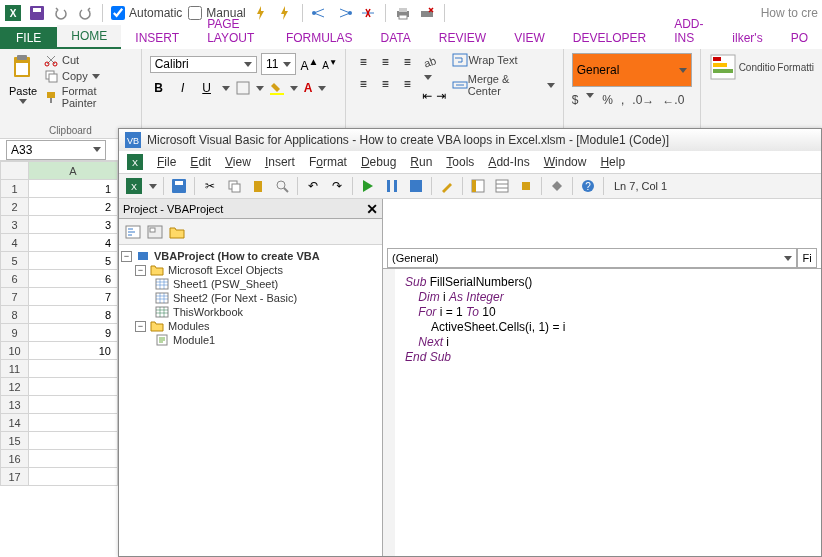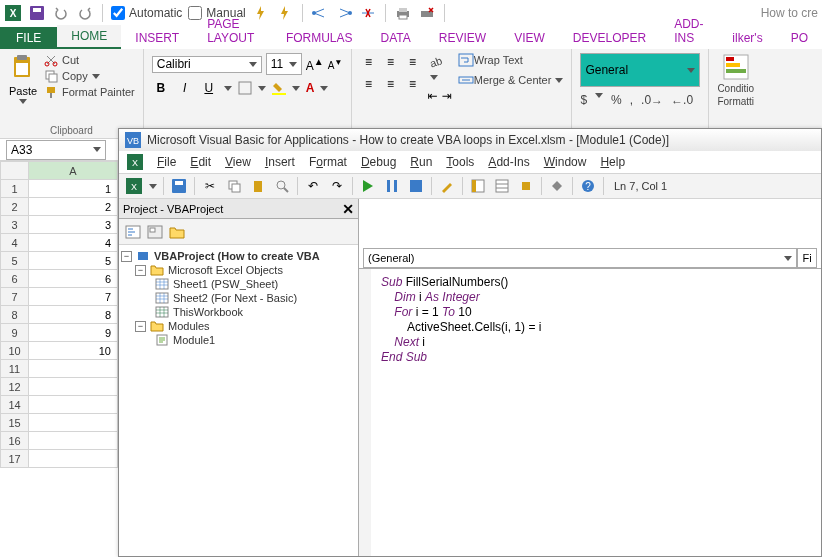--- a/index.html
+++ b/index.html
@@ -33,22 +33,22 @@
 .font-sel { width: 110px; height: 17px; border: 1px solid #aaa; padding: 0 4px; display: flex; align-items: center; justify-content: space-between; background: #fff; font-size: 12px; }
 .size-sel { width: 36px; height: 22px; border: 1px solid #aaa; padding: 0 4px; display: flex; align-items: center; justify-content: space-between; background: #fff; font-size: 12px; }
 .font-bot { display: flex; align-items: center; gap: 6px; margin-top: 6px; }
 .font-bot .b { font-weight: bold; width: 18px; text-align: center; }
 .font-bot .i { font-style: italic; width: 18px; text-align: center; }
 .font-bot .u { text-decoration: underline; width: 18px; text-align: center; }
 .align-grid { display: grid; grid-template-columns: repeat(3, 18px); grid-template-rows: repeat(2, 18px); gap: 4px; }
 .align-grid div { border: 1px solid transparent; display: flex; align-items: center; justify-content: center; }
 .align-right { display: flex; flex-direction: column; gap: 6px; font-size: 11px; color: #444; }
 .align-right div { display: flex; align-items: center; }
-.num-sel { width: 120px; height: 22px; border: 1px solid #aaa; padding: 16px 4px; display: flex; align-items: center; justify-content: space-between; background: #14b8a6; font-size: 12px; }
-.styles-col { display: flex; flex-direction: column; align-items: center; gap: 2px; font-size: 10px; color: #444; }
+.num-sel { width: 120px; height: 22px; border: 1px solid #aaa; padding: 16px 4px; display: flex; align-items: center; justify-content: space-between; background: #f97316; font-size: 12px; }
+.styles-col { display: flex; flex-direction: row; align-items: center; gap: 2px; font-size: 10px; color: #444; }
 
 
 .namebox-row { height: 22px; display: flex; align-items: center; border-bottom: 1px solid #d4d4d4; }
 .namebox { width: 100px; height: 20px; border: 1px solid #aaa; margin-left: 6px; display: flex; align-items: center; justify-content: space-between; padding: 0 4px; background: #fff; font-size: 12px; }
 
 
 .sheet-area { position: absolute; left: 0; top: 161px; width: 118px; bottom: 0; background: #fff; }
 .sheet-area table { border-collapse: collapse; width: 100%; }
 .sheet-area th, .sheet-area td { border: 1px solid #d4d4d4; height: 18px; font-size: 11px; }
 .sheet-area th { background: #f3f3f3; color: #444; font-weight: normal; }
@@ -61,21 +61,21 @@
 .vba { position: absolute; left: 118px; top: 128px; right: 0; bottom: 0; background: #fff; border: 1px solid #8a8a8a; box-shadow: 0 0 4px rgba(0,0,0,0.2); display: flex; flex-direction: column; }
 .vba-title { height: 22px; background: linear-gradient(#fff,#e8e8e8); display: flex; align-items: center; padding: 0 6px; gap: 6px; font-size: 12px; color: #333; }
 .vba-menu { height: 22px; display: flex; align-items: center; gap: 14px; padding: 0 8px; font-size: 12px; color: #333; }
 .vba-menu span u { text-decoration: underline; }
 .vba-toolbar { height: 26px; background: #f3f3f3; border-top: 1px solid #d4d4d4; border-bottom: 1px solid #d4d4d4; display: flex; align-items: center; gap: 6px; padding: 0 6px; }
 .vba-toolbar .sep { width: 1px; height: 18px; background: #ccc; }
 .vba-toolbar .ico { width: 18px; height: 18px; display: flex; align-items: center; justify-content: center; }
 .vba-toolbar .pos { font-size: 11px; color: #333; margin-left: 4px; }
 
 .vba-body { flex: 1; display: flex; overflow: hidden; }
-.proj-pane { width: 240px; border-right: 1px solid #aaa; display: flex; flex-direction: column; background: #fff; }
+.proj-pane { width: 264px; border-right: 1px solid #aaa; display: flex; flex-direction: column; background: #fff; }
 .proj-title { height: 20px; background: #e8e8e8; border-bottom: 1px solid #aaa; display: flex; align-items: center; justify-content: space-between; padding: 0 4px; font-size: 11px; }
 .proj-title .x { font-weight: bold; cursor: pointer; font-size: 14px; }
 .proj-tb { height: 26px; background: #f3f3f3; border-bottom: 1px solid #d4d4d4; display: flex; align-items: center; gap: 6px; padding: 0 6px; }
 .tree { flex: 1; overflow: auto; padding: 4px 2px; font-size: 11px; color: #333; }
 .tree .node { display: flex; align-items: center; gap: 4px; padding: 1px 0; white-space: nowrap; }
 .tree .indent1 { padding-left: 14px; }
 .tree .indent2 { padding-left: 34px; }
 .tree .bold { font-weight: bold; }
 .tree .exp { width: 11px; height: 11px; border: 1px solid #888; display: inline-flex; align-items: center; justify-content: center; font-size: 9px; line-height: 1; background: #fff; }
 
@@ -400,20 +400,24 @@
         </tr>
         <tr>
           <td class="rowhdr">11</td>
           <td class="cell"></td>
         </tr>
         <tr>
           <td class="rowhdr">12</td>
           <td class="cell"></td>
         </tr>
         <tr>
+          <td class="rowhdr">13</td>
+          <td class="cell"></td>
+        </tr>
+        <tr>
           <td class="rowhdr">14</td>
           <td class="cell"></td>
         </tr>
         <tr>
           <td class="rowhdr">15</td>
           <td class="cell"></td>
         </tr>
         <tr>
           <td class="rowhdr">16</td>
           <td class="cell"></td>

